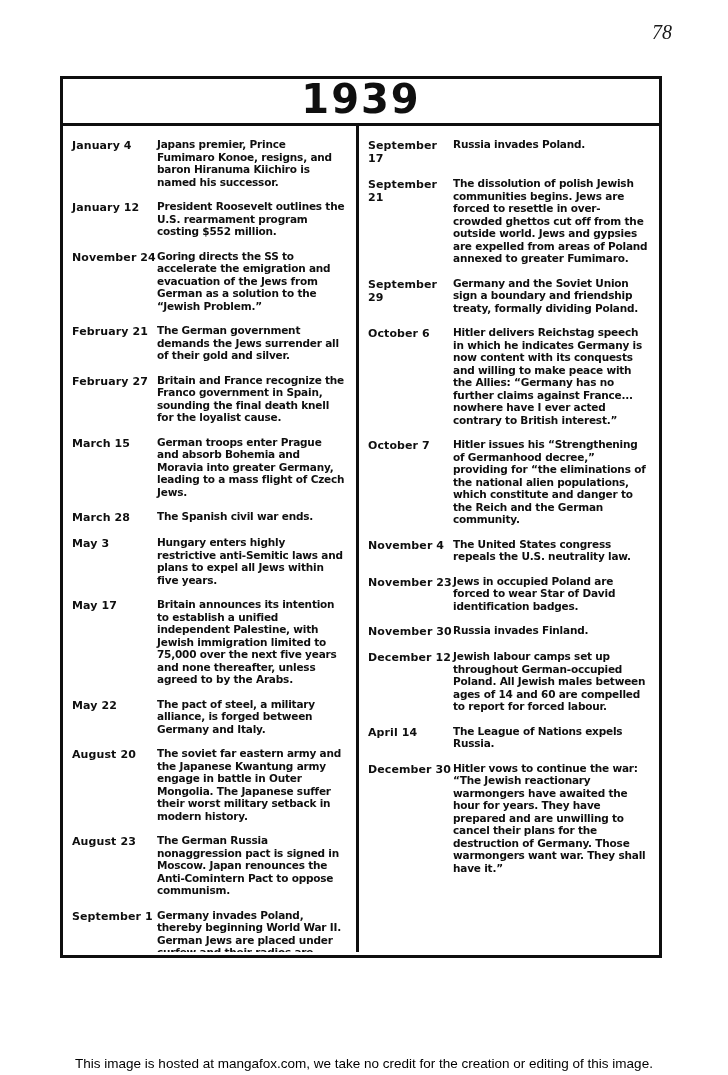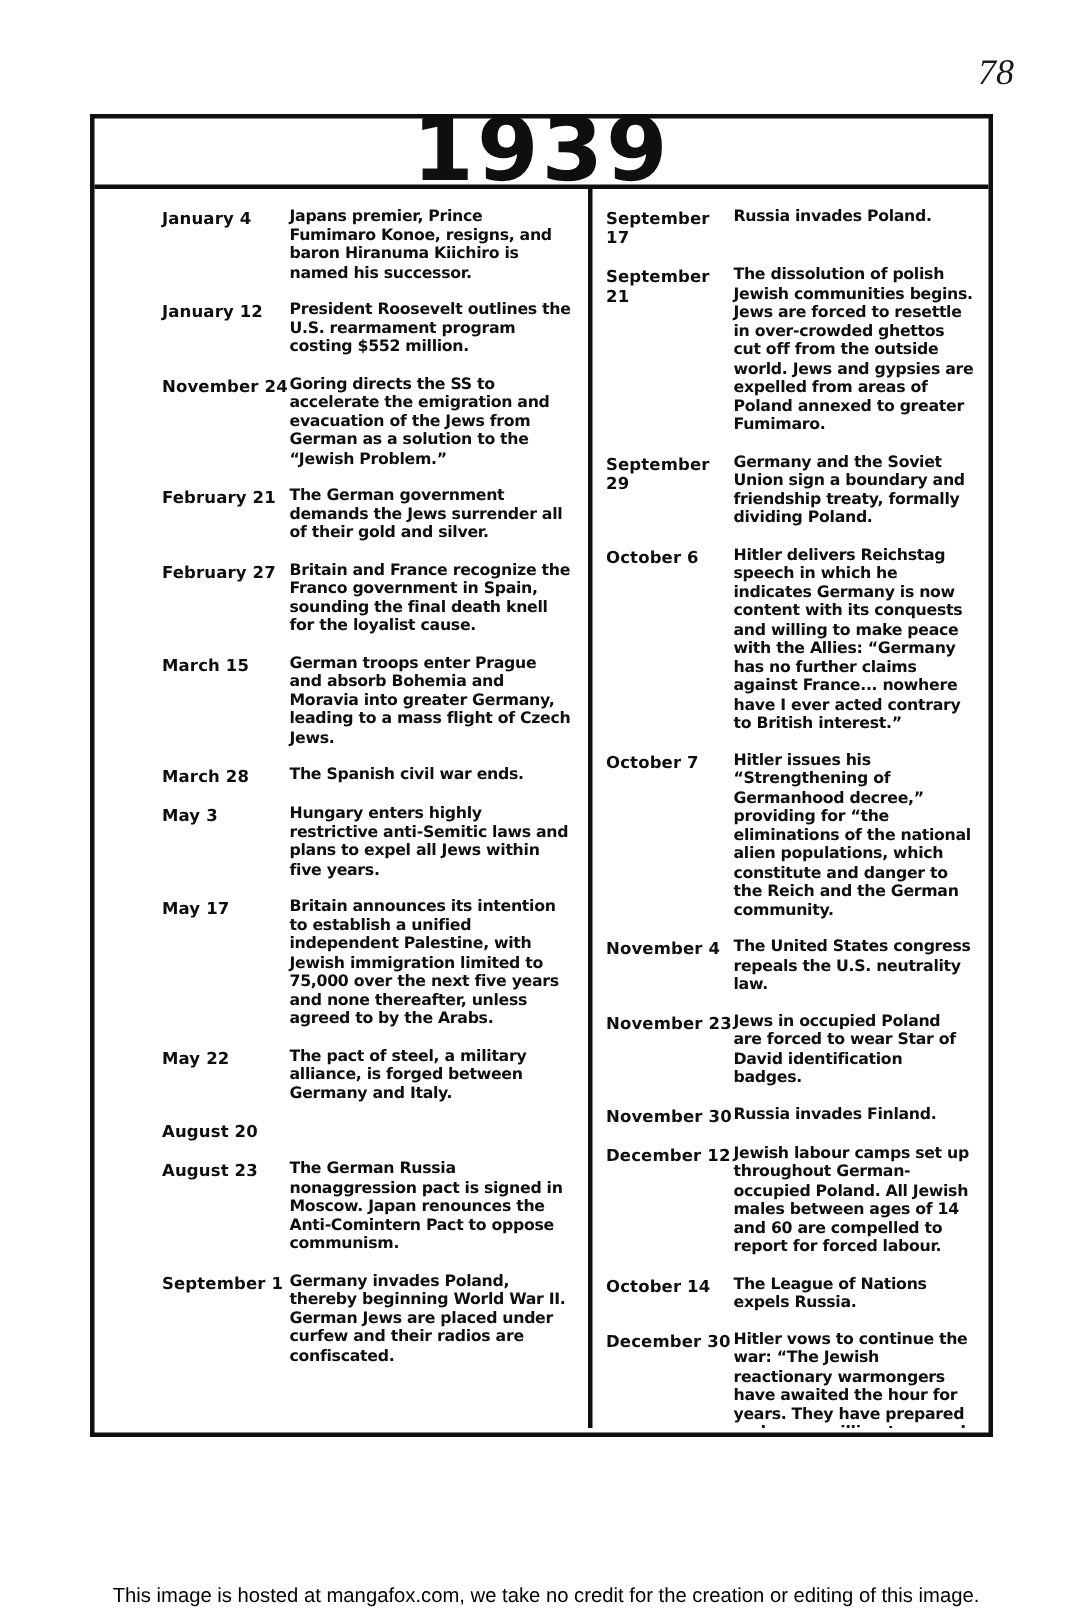--- a/index.html
+++ b/index.html
@@ -9,49 +9,48 @@
   * { box-sizing: border-box; margin: 0; padding: 0; }
   html, body {
     width: 728px; height: 1075px;
     background: var(--paper);
     font-family: "DejaVu Sans", sans-serif;
     position: relative;
     overflow: hidden;
   }
   .page-number {
     position: absolute;
-    top: 36px; left: 652px;
+    top: 21px; left: 652px;
     font-family: "Liberation Serif", serif;
     font-style: italic;
-    font-size: 24px;
+    font-size: 20px;
     color: #1a1a1a;
   }
   .timeline-table {
     position: absolute;
     left: 60px; top: 76px;
     width: 602px; height: 882px;
     border: 3px solid var(--ink);
     background: var(--paper);
   }
   .title-box {
     height: 47px;
     border-bottom: 3px solid var(--ink);
     display: flex;
     align-items: center;
     justify-content: center;
-    font-size: 59px;
+    font-size: 40px;
     font-weight: 800;
     letter-spacing: 2px;
     color: var(--ink);
     padding-bottom: 4px;
   }
   .columns {
     display: flex;
     height: calc(100% - 50px);
-    margin-left: 36px;
   }
   .column {
     padding: 12px 8px 8px 9px;
     overflow: hidden;
   }
   .column-left {
     width: 296px;
     flex: 0 0 296px;
     border-right: 3px solid var(--ink);
   }
@@ -144,20 +143,21 @@
     <div class="event-text">Britain announces its intention to establish a unified independent Palestine, with Jewish immigration limited to 75,000 over the next five years and none thereafter, unless agreed to by the Arabs.</div>
   </div>
 
   <div class="event-row">
     <div class="event-date">May 22</div>
     <div class="event-text">The pact of steel, a military alliance, is forged between Germany and Italy.</div>
   </div>
 
   <div class="event-row">
     <div class="event-date">August 20</div>
+    <div class="event-text">The soviet far eastern army and the Japanese Kwantung army engage in battle in Outer Mongolia. The Japanese suffer their worst military setback in modern history.</div>
   </div>
 
   <div class="event-row">
     <div class="event-date">August 23</div>
     <div class="event-text">The German Russia nonaggression pact is signed in Moscow. Japan renounces the Anti-Comintern Pact to oppose communism.</div>
   </div>
 
   <div class="event-row">
     <div class="event-date">September 1</div>
     <div class="event-text">Germany invades Poland, thereby beginning World War II. German Jews are placed under curfew and their radios are confiscated.</div>
@@ -204,21 +204,21 @@
     <div class="event-date">November 30</div>
     <div class="event-text">Russia invades Finland.</div>
   </div>
 
   <div class="event-row">
     <div class="event-date">December 12</div>
     <div class="event-text">Jewish labour camps set up throughout German-occupied Poland. All Jewish males between ages of 14 and 60 are compelled to report for forced labour.</div>
   </div>
 
   <div class="event-row">
-    <div class="event-date">October 14</div>
+    <div class="event-date">April 14</div>
     <div class="event-text">The League of Nations expels Russia.</div>
   </div>
 
   <div class="event-row">
     <div class="event-date">December 30</div>
     <div class="event-text">Hitler vows to continue the war: “The Jewish reactionary warmongers have awaited the hour for years. They have prepared and are unwilling to cancel their plans for the destruction of Germany. Those warmongers want war. They shall have it.”</div>
   </div>
 </div>
   </div>
 </div>

